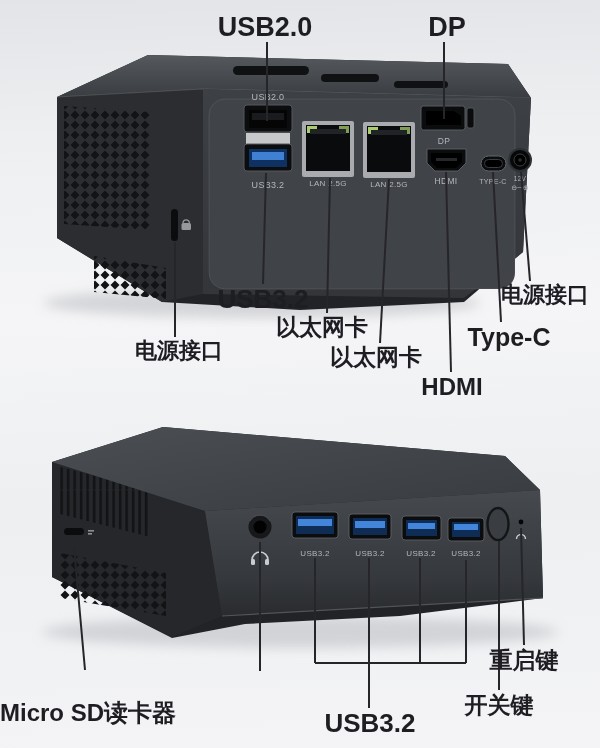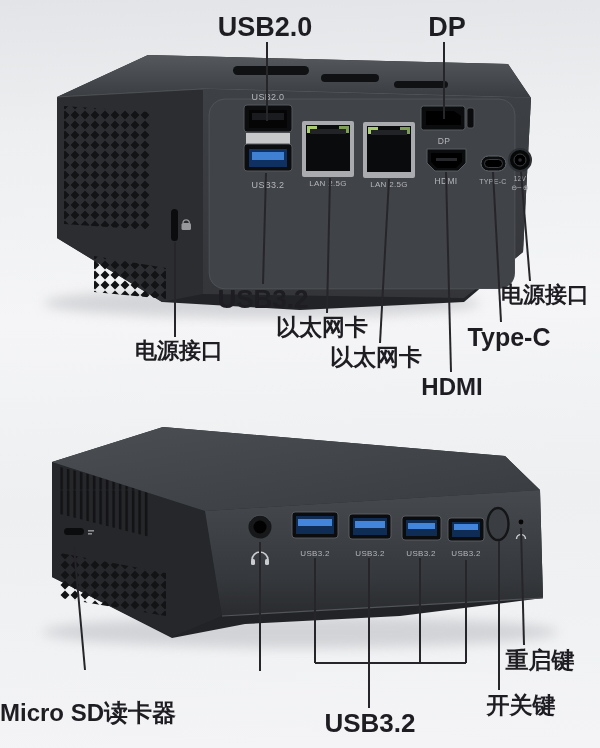--- a/index.html
+++ b/index.html
@@ -222,16 +222,16 @@
 <div class="callout" style="left:179px;top:339px;font-size:22px;">电源接口</div>
 <div class="callout" style="left:263px;top:286px;font-size:26px;">USB3.2</div>
 <div class="callout" style="left:322px;top:315px;font-size:23px;">以太网卡</div>
 <div class="callout" style="left:376px;top:345px;font-size:23px;">以太网卡</div>
 <div class="callout" style="left:452px;top:374px;font-size:24px;">HDMI</div>
 <div class="callout" style="left:509px;top:324px;font-size:25px;">Type-C</div>
 <div class="callout" style="left:545px;top:283px;font-size:22px;">电源接口</div>
 
 <div class="callout" style="left:88px;top:672px;font-size:24px;margin-top:28px;">Micro SD读卡器</div>
 <div class="callout" style="left:370px;top:710px;font-size:26px;">USB3.2</div>
-<div class="callout" style="left:499px;top:693px;font-size:23px;margin-left:22px;">开关键</div>
-<div class="callout" style="left:540px;top:648px;font-size:23px;">重启键</div>
+<div class="callout" style="left:499px;top:693px;font-size:23px;">开关键</div>
+<div class="callout" style="left:524px;top:648px;font-size:23px;">重启键</div>
 
 </div>
 
 </body></html>

